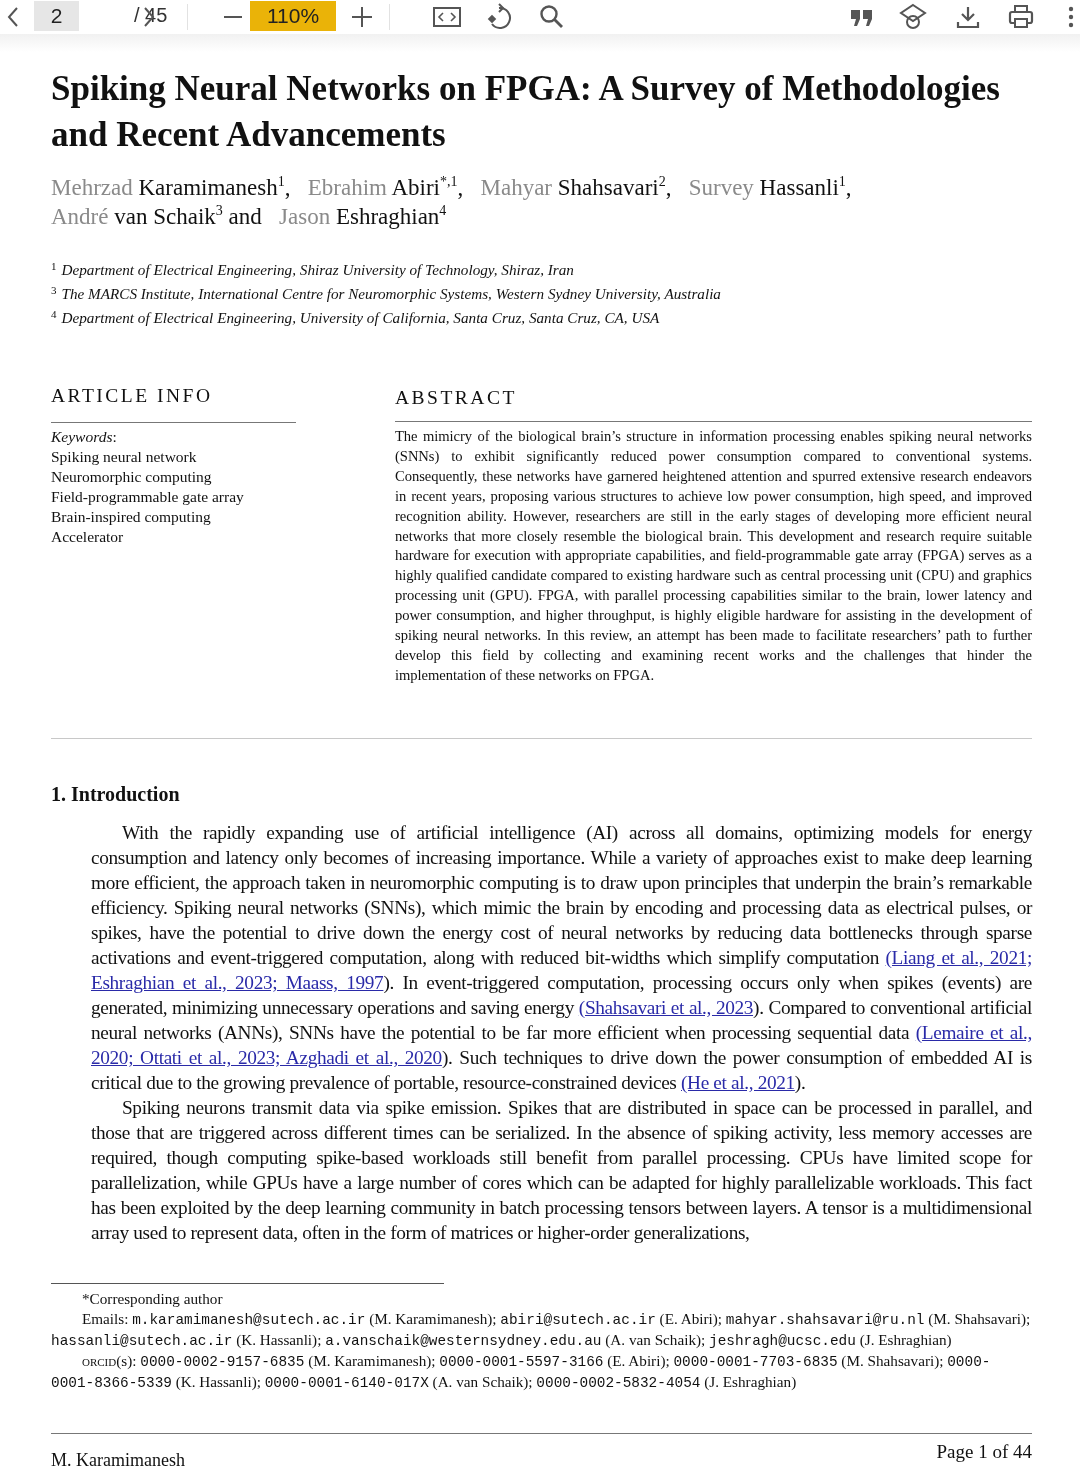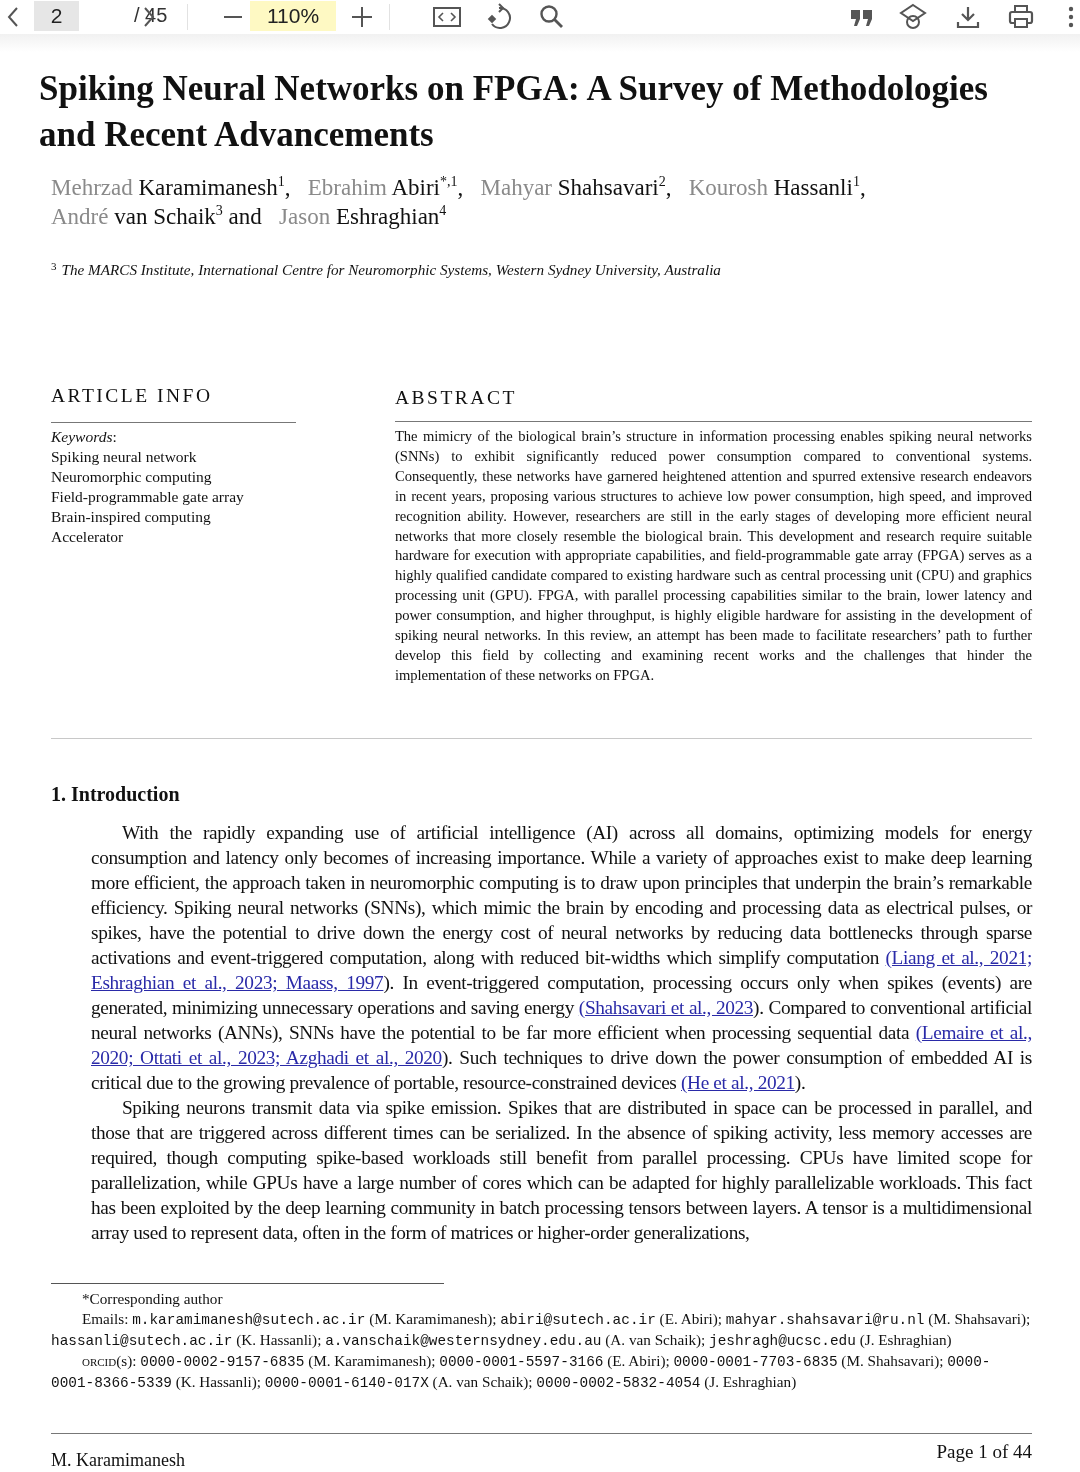--- a/index.html
+++ b/index.html
@@ -9,27 +9,27 @@
   
   .toolbar { position: absolute; left: 0; top: 0; width: 1080px; height: 34px; background: #fff;
     font-family: "Liberation Sans", "DejaVu Sans", sans-serif; color: #333; }
   .toolbar .shadow { position: absolute; left: 0; top: 34px; width: 1080px; height: 18px;
     background: linear-gradient(#f1f1f1, #ffffff); }
   .tb { position: absolute; display: flex; align-items: center; justify-content: center; cursor: pointer; }
   .tb svg { display: block; }
   .page-input { position: absolute; left: 34px; top: 1px; width: 45px; height: 30px; background: #e6e6e6;
     font-size: 21px; display: flex; align-items: center; justify-content: center; color: #222; }
   .page-total { position: absolute; left: 86px; top: 4px; font-size: 20px; color: #333; margin-left: 48px; }
-  .zoom-input { position: absolute; left: 250px; top: 1px; width: 86px; height: 30px; background: #fef9c3;
+  .zoom-input { position: absolute; left: 250px; top: 1px; width: 86px; height: 30px; background: #eab308;
     font-size: 21px; display: flex; align-items: center; justify-content: center; color: #222; }
   .vsep { position: absolute; top: 4px; width: 1px; height: 26px; background: #e2e2e2; }
 
   
   .page { position: absolute; left: 0; top: 52px; width: 1080px; height: 1420px; }
-  .title { position: absolute; left: 39px; top: 14px; width: 990px; font-size: 35px; line-height: 46px; color: #111; }
+  .title { position: absolute; left: 51px; top: 14px; width: 990px; font-size: 35px; line-height: 46px; color: #111; }
   .authors { position: absolute; left: 51px; top: 121px; width: 990px; font-size: 23px; line-height: 29px; color: #111; }
   .authors .given { color: #8a8a8a; }
   .authors sup { font-size: 14px; vertical-align: 9px; line-height: 0; }
   .affils { position: absolute; left: 51px; top: 206px; width: 990px; font-size: 15.2px; line-height: 24px; font-style: italic; }
   .affils sup { font-style: normal; font-size: 11px; vertical-align: 5px; line-height: 0; margin-right: 5px; }
 
   .ai-head { position: absolute; left: 51px; top: 333px; font-size: 19.5px; letter-spacing: 2.5px; }
   .ab-head { position: absolute; left: 395px; top: 335px; font-size: 19.5px; letter-spacing: 2.5px; }
   .rule-ai { position: absolute; left: 51px; top: 370px; width: 245px; height: 1px; background: #777; }
   .rule-ab { position: absolute; left: 395px; top: 369px; width: 637px; height: 1px; background: #777; }
@@ -141,27 +141,29 @@
 
   <h1 class="title">
     <span>Spiking Neural Networks on FPGA: A Survey of Methodologies</span><br>
     <span>and Recent Advancements</span>
   </h1>
 
   <div class="authors">
     <span><span class="given">Mehrzad</span> <span>Karamimanesh</span><sup>1</sup><span style="white-space:pre">,  </span></span>
     <span><span class="given">Ebrahim</span> <span>Abiri</span><sup>*,1</sup><span style="white-space:pre">,  </span></span>
     <span><span class="given">Mahyar</span> <span>Shahsavari</span><sup>2</sup><span style="white-space:pre">,  </span></span>
-    <span><span class="given">Kourosh</span> <span>Hassanli</span><sup>1</sup><span>,</span></span><br>
+    <span><span class="given">Survey</span> <span>Hassanli</span><sup>1</sup><span>,</span></span><br>
     <span><span class="given">André</span> <span>van Schaik</span><sup>3</sup><span style="white-space:pre"> and  </span></span>
     <span><span class="given">Jason</span> <span>Eshraghian</span><sup>4</sup></span>
   </div>
 
   <div class="affils">
+    <div><sup>1</sup><span>Department of Electrical Engineering, Shiraz University of Technology, Shiraz, Iran</span></div>
     <div><sup>3</sup><span>The MARCS Institute, International Centre for Neuromorphic Systems, Western Sydney University, Australia</span></div>
+    <div><sup>4</sup><span>Department of Electrical Engineering, University of California, Santa Cruz, Santa Cruz, CA, USA</span></div>
   </div>
 
   <div class="ai-head">ARTICLE INFO</div>
   <div class="ab-head">ABSTRACT</div>
   <div class="rule-ai"></div>
   <div class="rule-ab"></div>
 
   <div class="keywords">
     <div><span class="kw-label">Keywords</span>:</div>
     <div>Spiking neural network</div>

